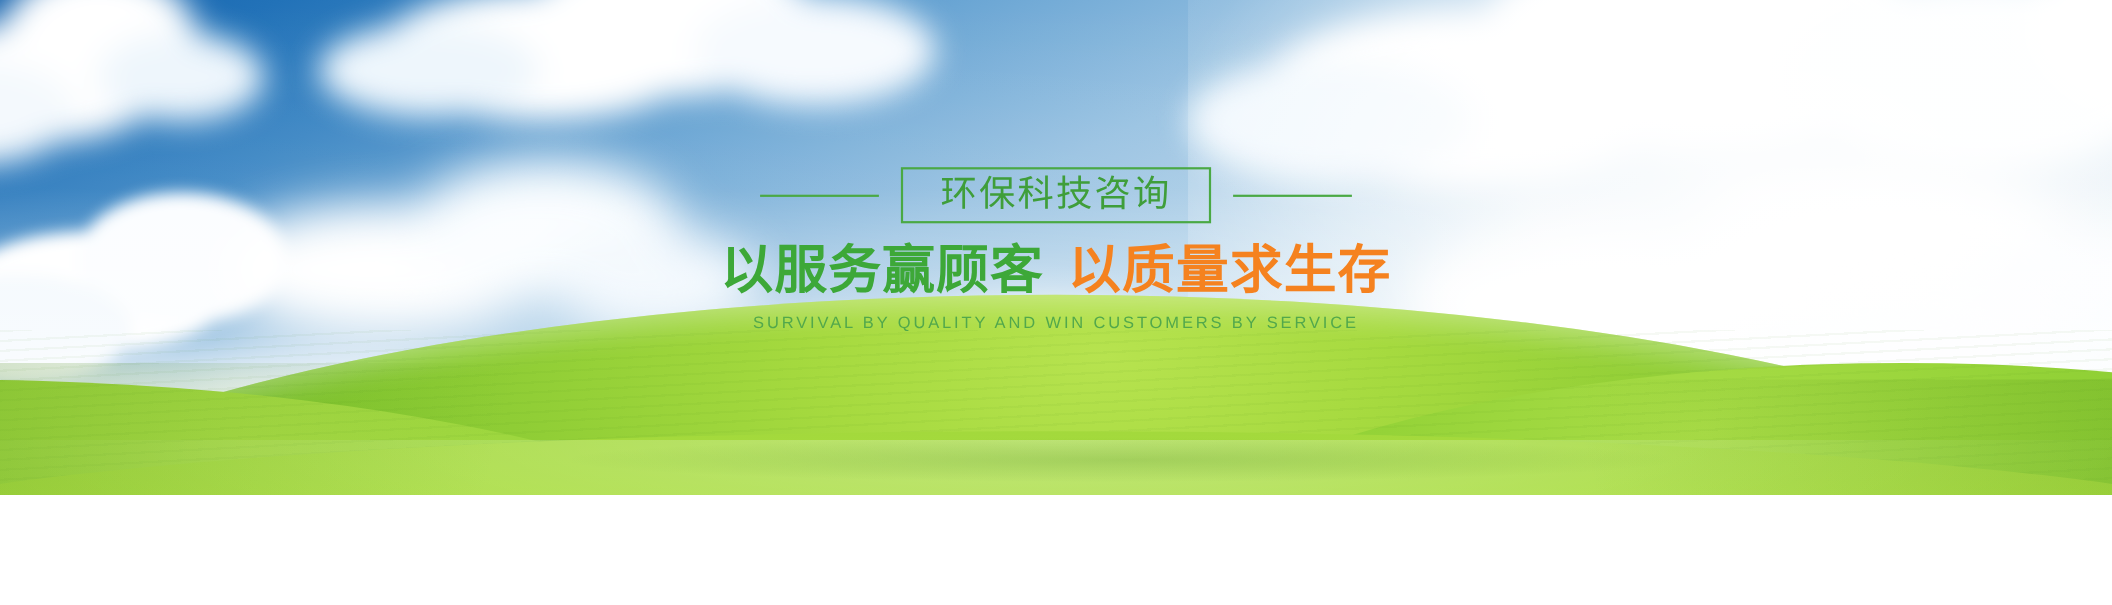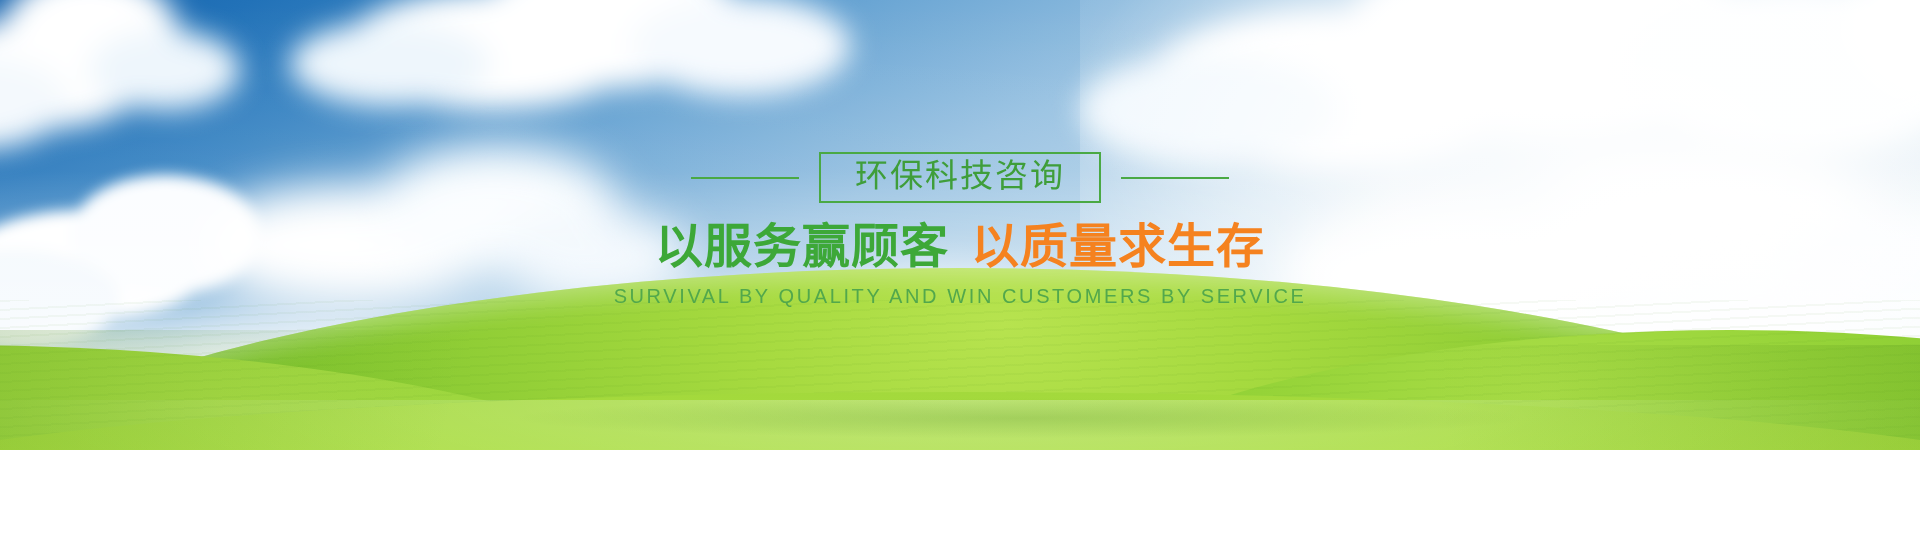--- a/index.html
+++ b/index.html
@@ -208,21 +208,21 @@
   .hl-orange{ color:#f5821f; }
 
   .subtitle{
     position:absolute;
     left:0; top:285px; width:1920px;
     text-align:center;
     white-space:nowrap;
   }
   .subtitle span{
     font-family:"Liberation Sans","DejaVu Sans",sans-serif;
-    font-size:20px;
+    font-size:15px;
     letter-spacing:2.6px;
     color:#52a84c;
   }
 </style>
 </head>
 <body>
 
 <div class="banner">
 
   <div class="sky"></div>

